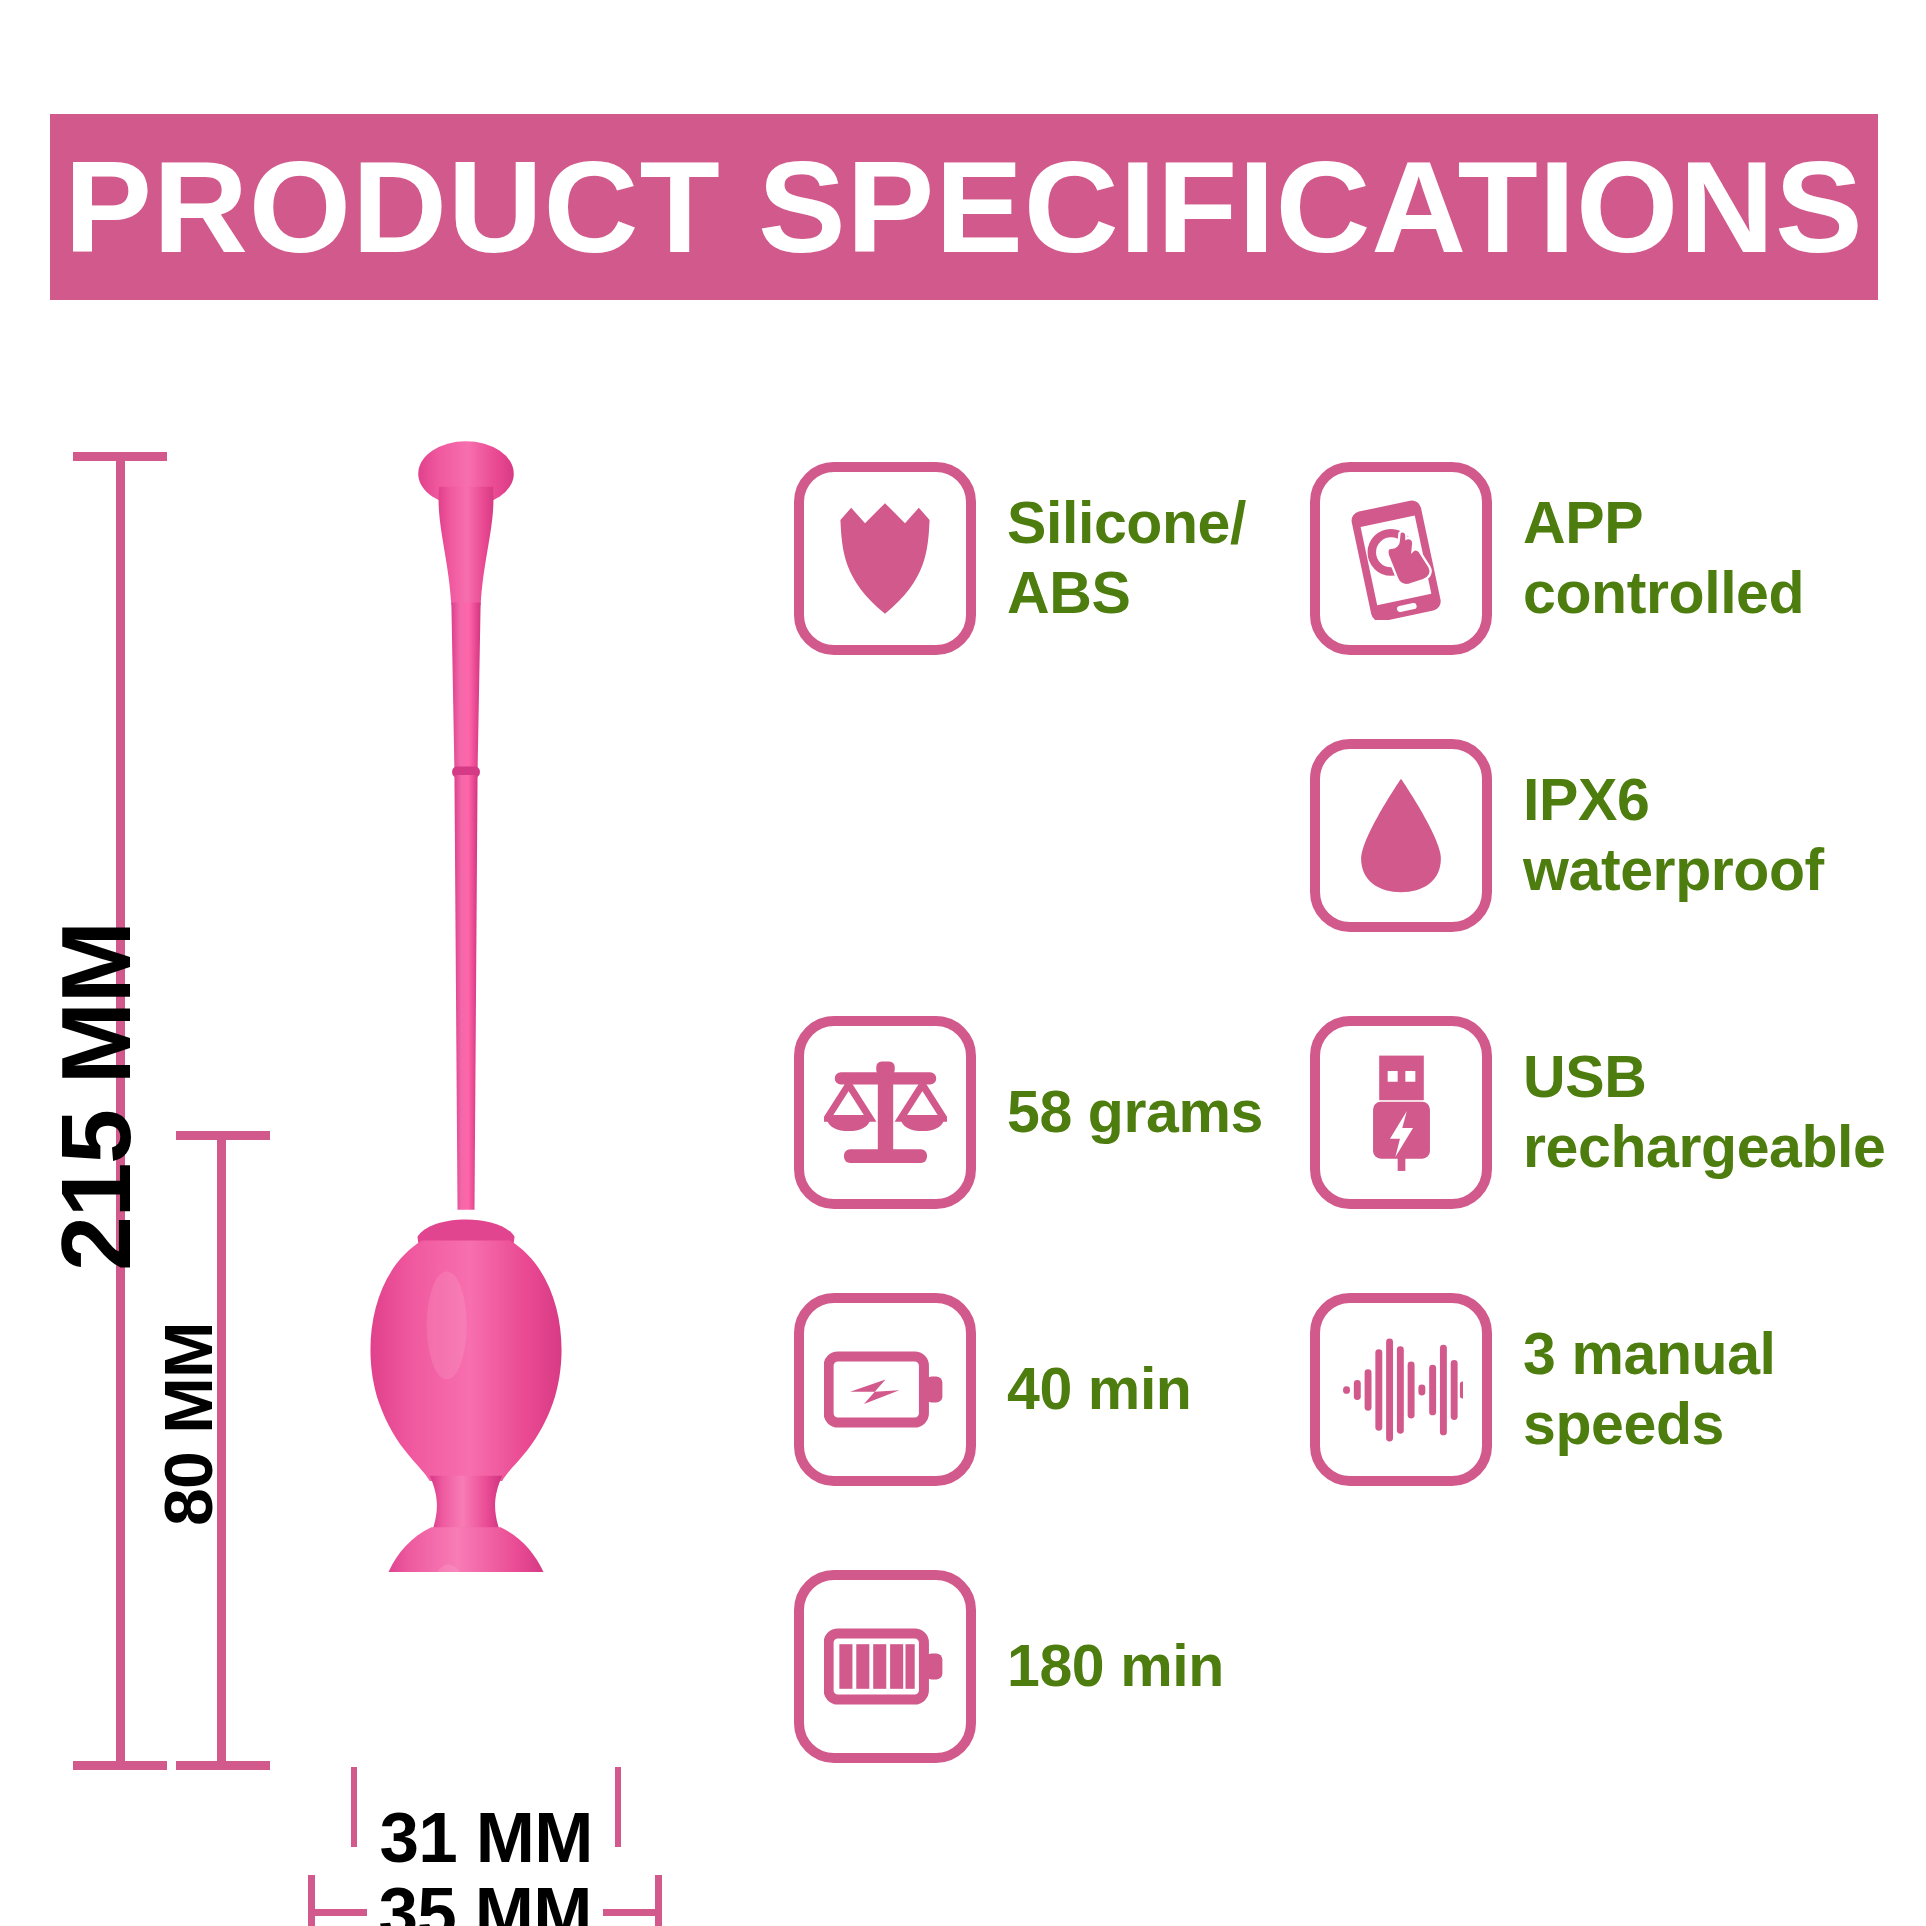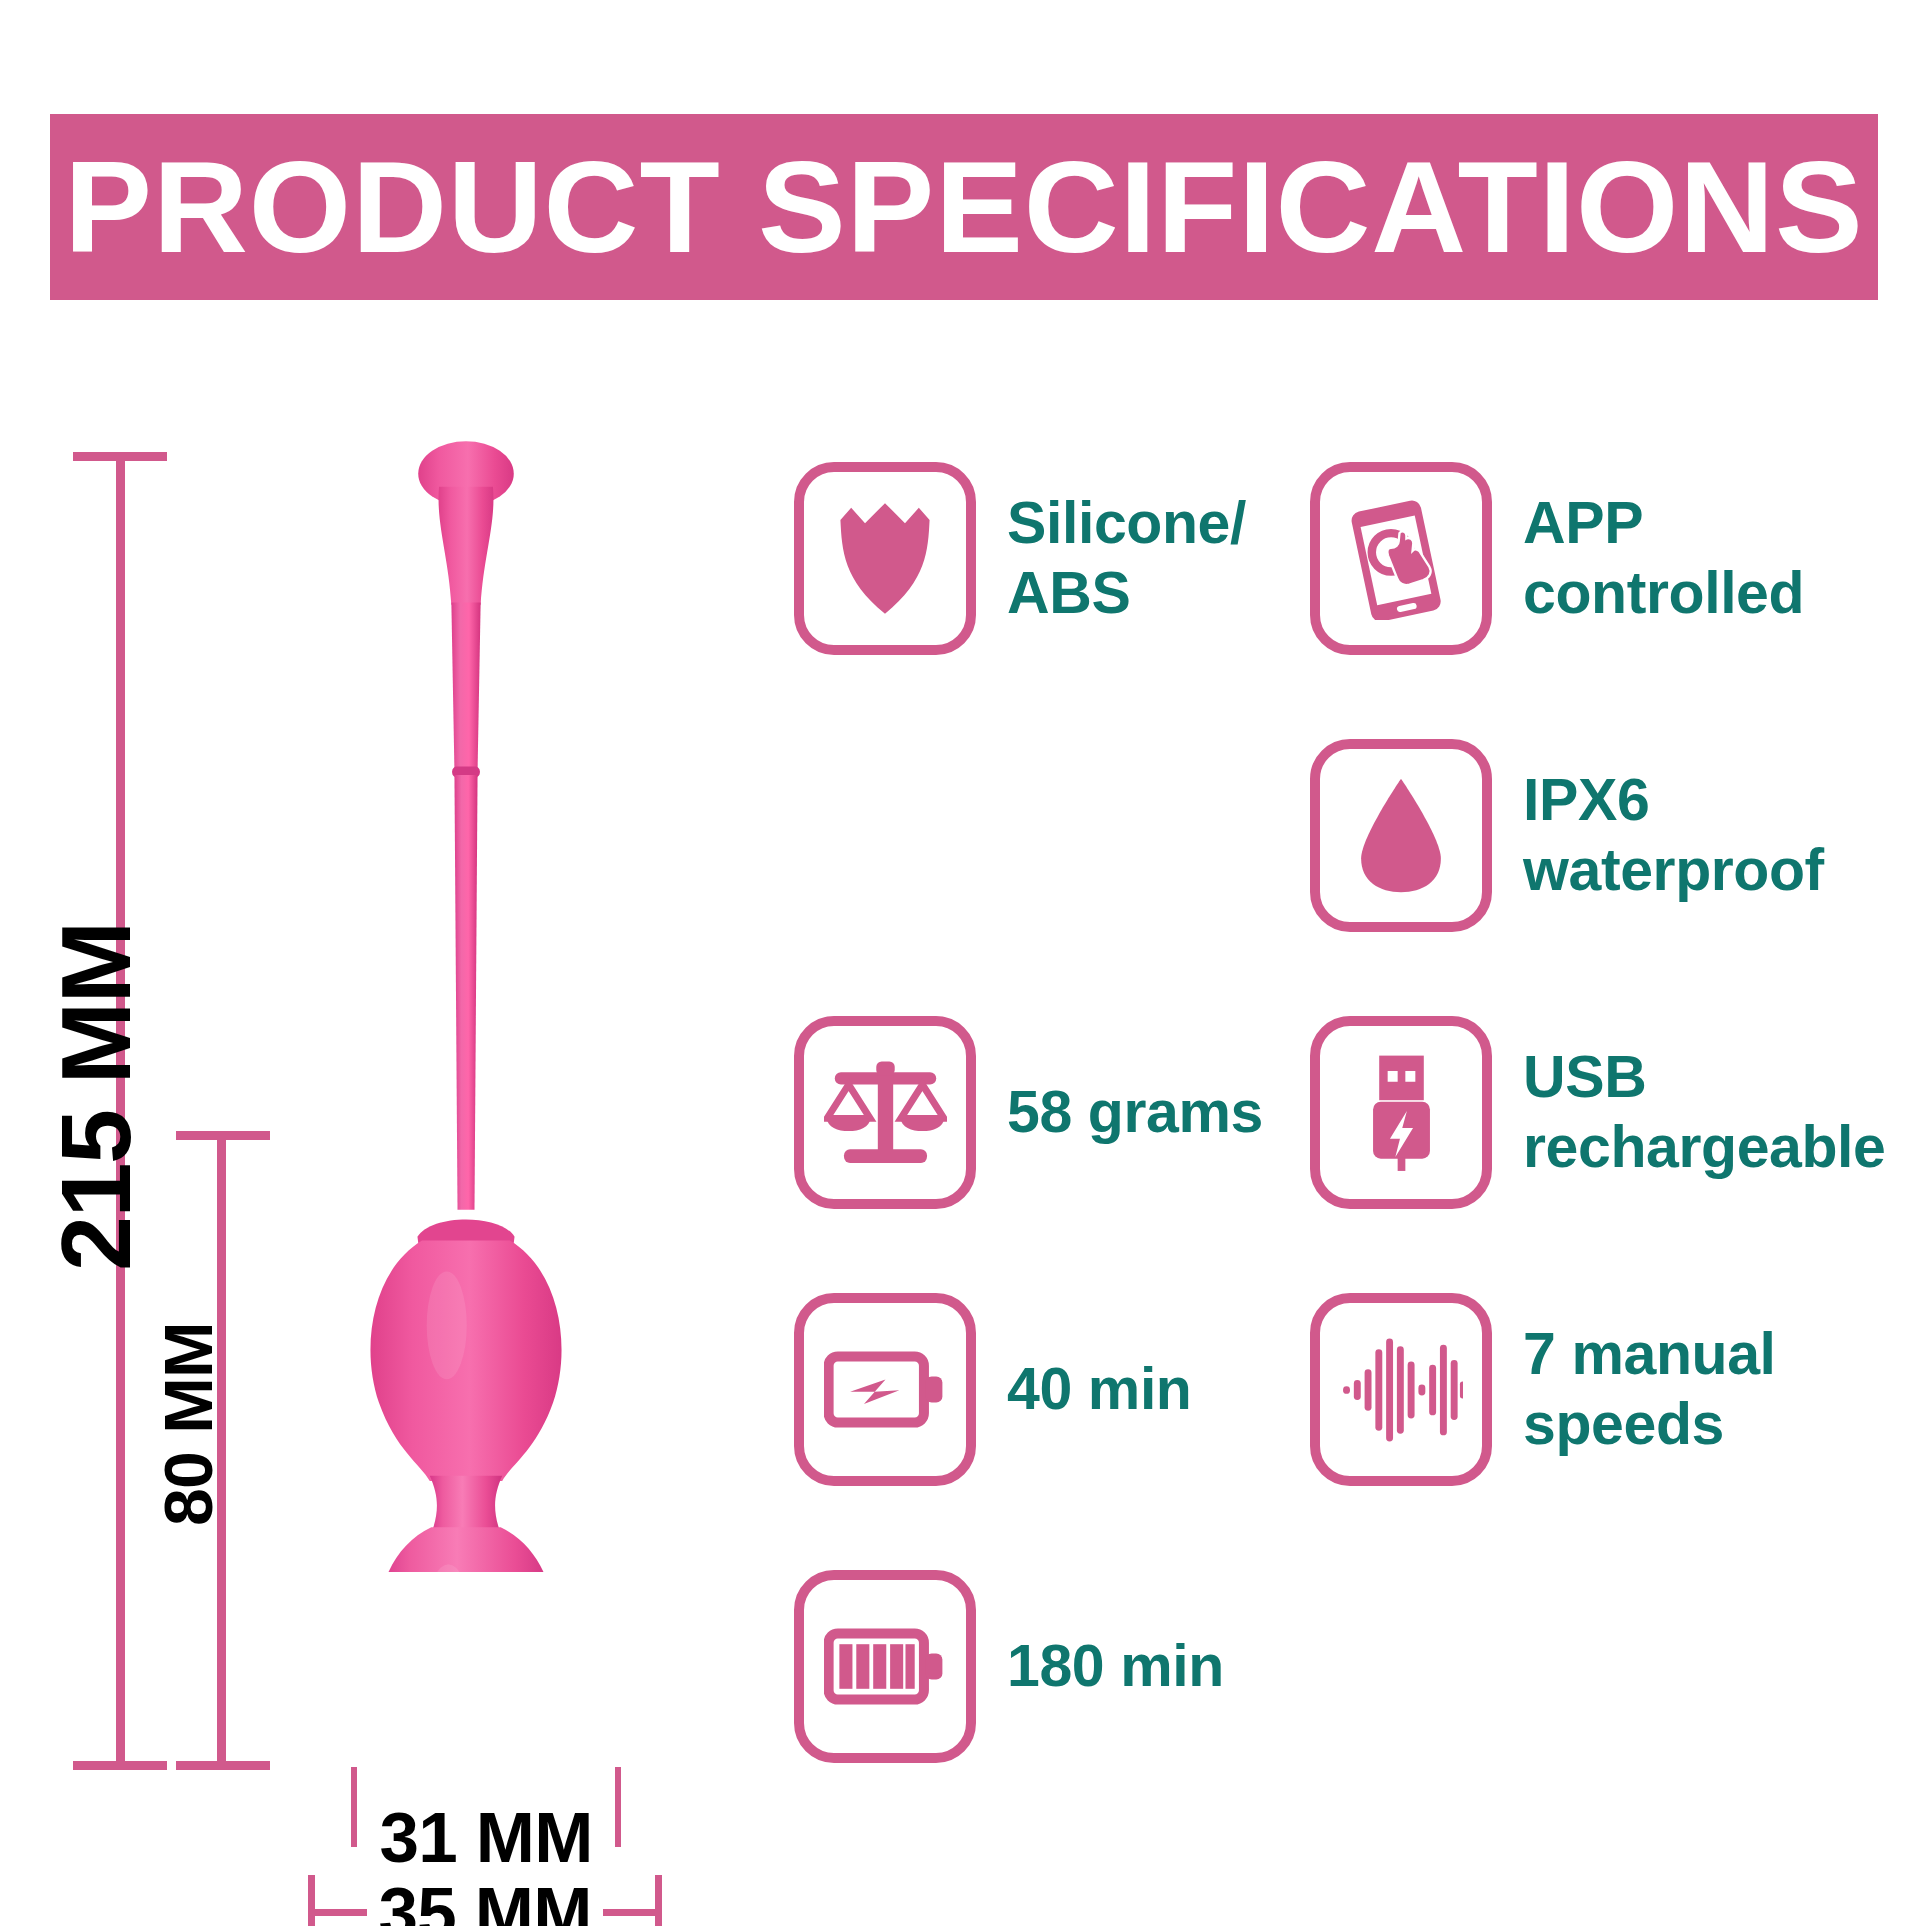--- a/index.html
+++ b/index.html
@@ -94,21 +94,21 @@
     border-radius:40px;
     box-sizing:border-box;
     display:flex;align-items:center;justify-content:center;
     background:#fff;
   }
   .icon-box svg{display:block;}
   .spec-label{
     margin-left:31px;
     font-size:59px;
     font-weight:bold;
-    color:#0f766e;
+    color:#4d7c0f;
     line-height:1.18;
     letter-spacing:-0.4px;
   }
   .spec-label .l2{display:block;}
 </style>
 </head>
 <body>
 
 <div class="stage">
 
@@ -327,21 +327,21 @@
               <rect x="88" y="38" width="9" height="74" rx="4.5"></rect>
               <rect x="102" y="68" width="9" height="14" rx="4.5"></rect>
               <rect x="116" y="42" width="9" height="66" rx="4.5"></rect>
               <rect x="130" y="16" width="9" height="118" rx="4.5"></rect>
               <rect x="144" y="36" width="9" height="78" rx="4.5"></rect>
               <rect x="156" y="64" width="7" height="22" rx="3.5"></rect>
             </g>
           </svg>
         </div>
         <div class="spec-label">
-          <span>7 manual</span>
+          <span>3 manual</span>
           <span class="l2">speeds</span>
         </div>
       </div>
     </div>
 
     <div class="spec-row">
 
       <div class="spec-item col1">
         <div class="icon-box">
           <svg width="123" height="85" viewBox="0 0 160 110">

